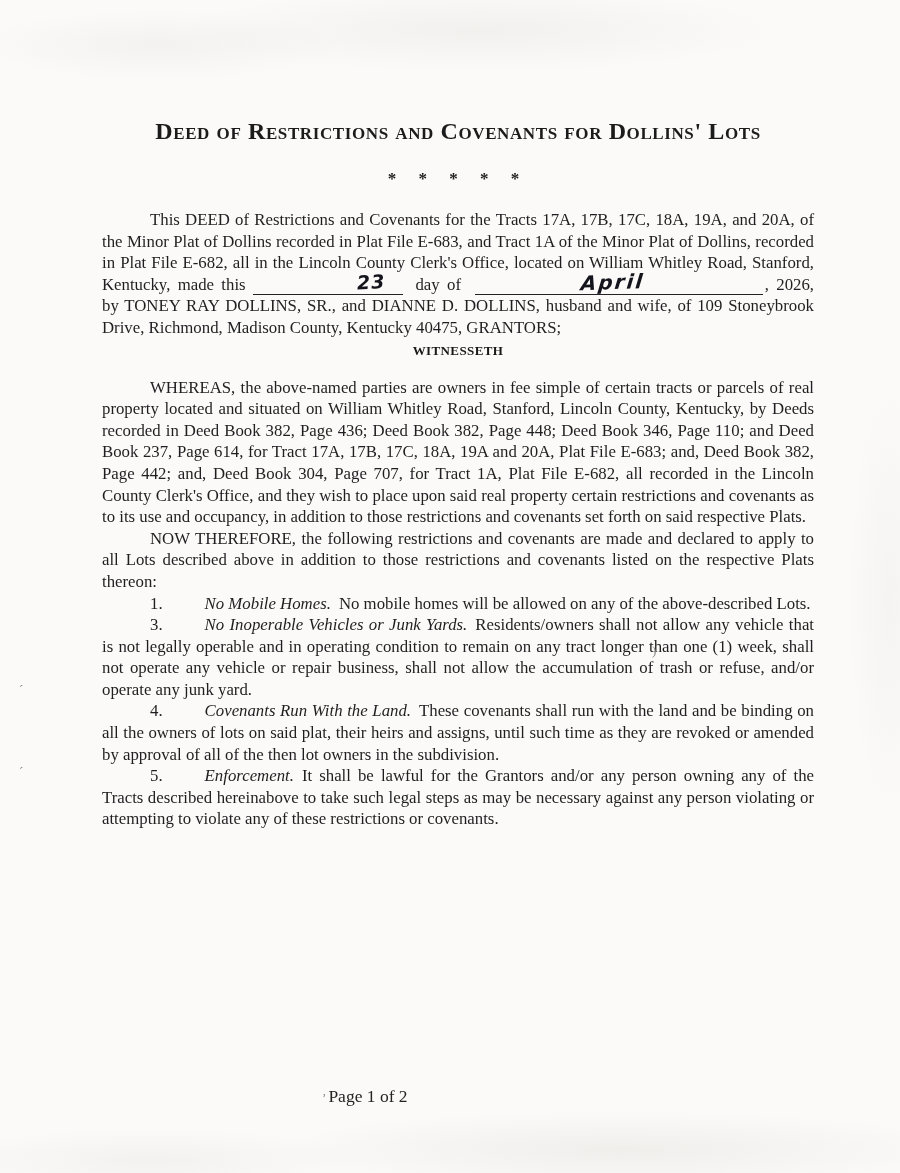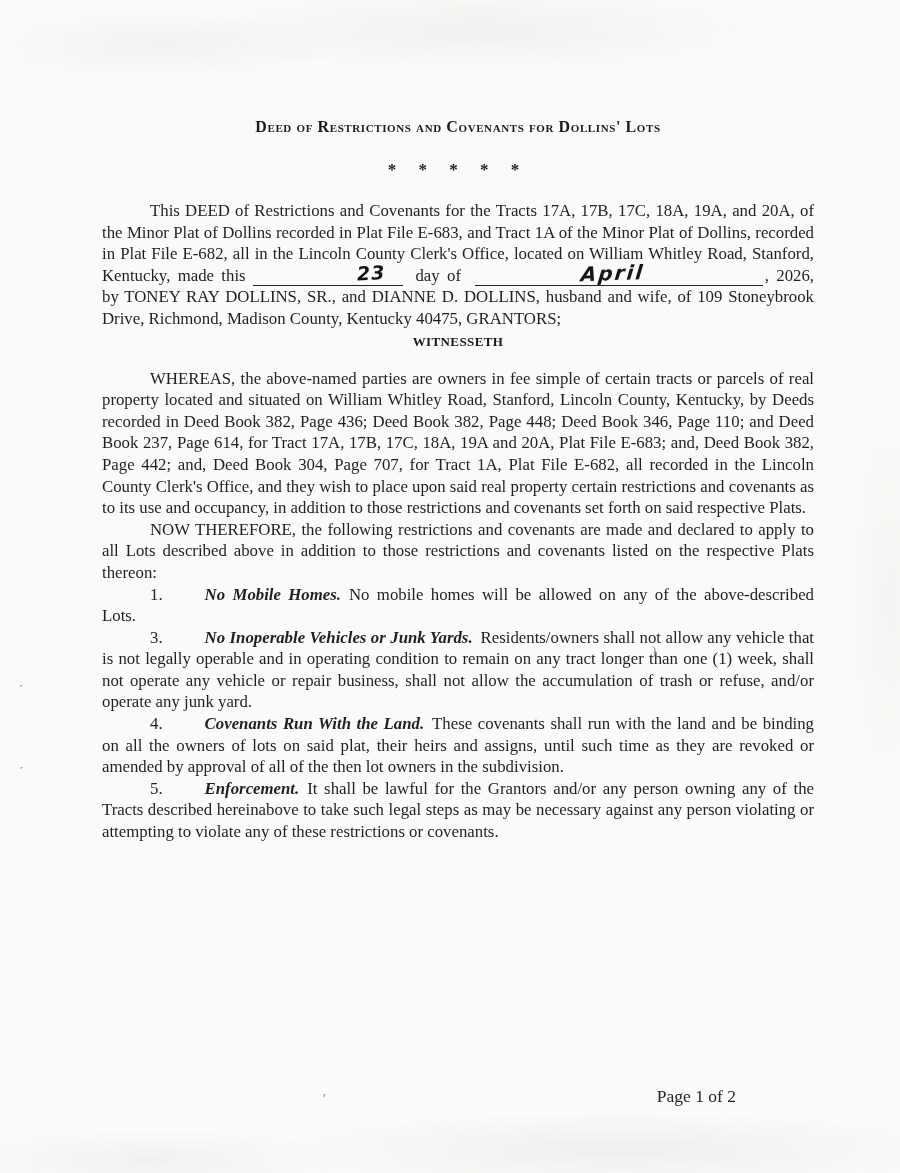--- a/index.html
+++ b/index.html
@@ -17,21 +17,21 @@
     font-family:"Liberation Serif", serif;
     color:#212121;
   }
   .content {
     position:absolute; left:102px; top:118px; width:712px;
   }
   .doc-title {
     text-align:center;
     font-weight:bold;
     font-variant:small-caps;
-    font-size:16px;
+    font-size:24px;
     letter-spacing:0.6px;
     color:#1b1b1b;
     margin:0 0 24px 0;
   }
   .stars {
     text-align:center;
     font-weight:bold;
     font-size:17px;
     letter-spacing:9px;
     margin:0 0 20px 0;
@@ -50,21 +50,21 @@
     font-weight:bold;
     font-size:13px;
     line-height:22px;
     margin:1px 0 15px 0;
     letter-spacing:0.4px;
     color:#181818;
   }
   .par-gap-lg { margin-top:21px; }
   .item-par { margin-top:20px; }
   .tab-gap { display:inline-block; width:42px; }
-  .item-title { font-weight:bold; font-style:italic; }
+  .item-title { font-weight:normal; font-style:italic; }
   .after-title { display:inline-block; width:8px; }
   .hw {
     font-family:"DejaVu Sans", sans-serif;
     font-style:italic;
     font-weight:bold;
     color:#14141c;
   }
   .u-day {
     display:inline-block;
     border-bottom:1.4px solid #232325;
@@ -78,21 +78,21 @@
     border-bottom:1.4px solid #232325;
     padding:0 118px 0 10px;
     margin:0 2px 0 7px;
     line-height:18px;
   }
   .u-month .hw { display:inline-block; font-size:20px; transform:rotate(-2deg) skewX(-8deg); letter-spacing:2px; }
   .footer {
     position:absolute;
     left:0; width:736px;
     top:1086px;
-    text-align:right;
+    text-align:center;
     font-size:17.5px;
     color:#242426;
   }
   .artifact {
     position:absolute;
     color:#8a8a86;
     font-size:13px;
     font-family:"Liberation Serif", serif;
   }
 </style>

